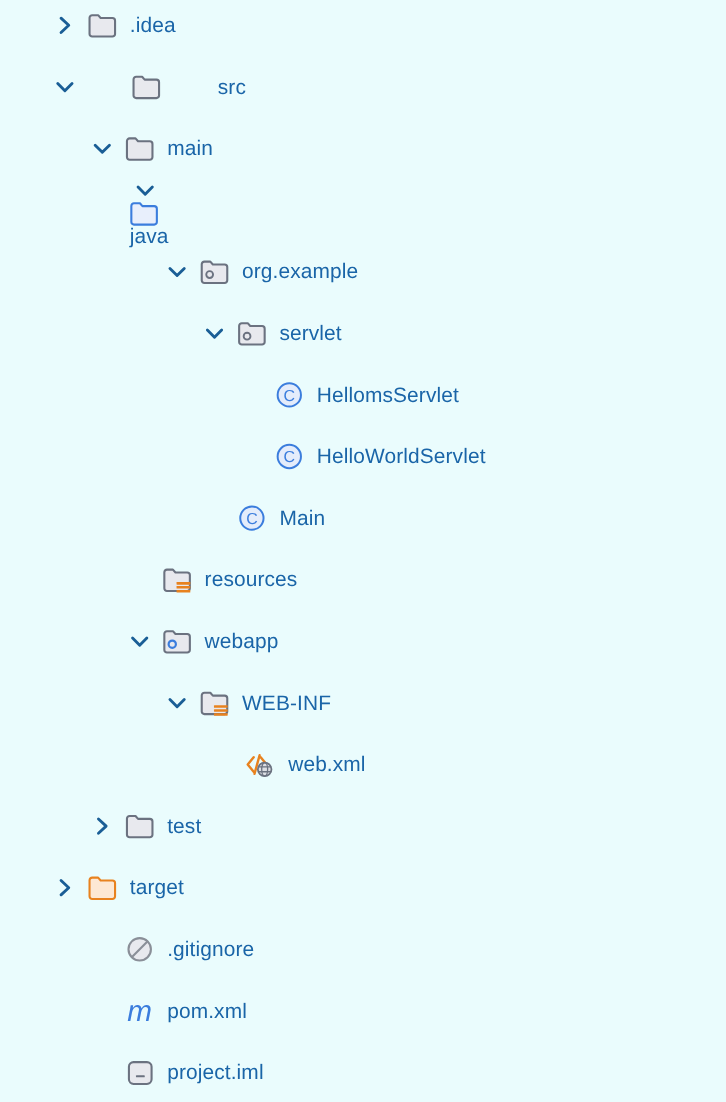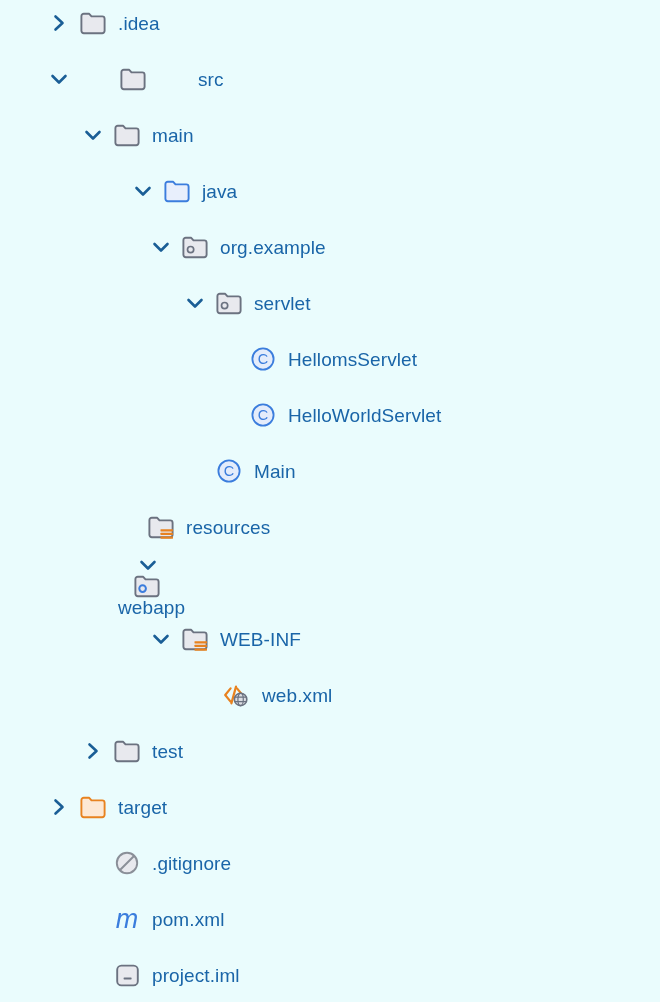--- a/index.html
+++ b/index.html
@@ -99,21 +99,21 @@
           <path d="M3.5 7 L10 13.5 L16.5 7" fill="none" stroke="#1a5e96" stroke-width="2.6" stroke-linecap="round" stroke-linejoin="round"></path>
         </svg>
       </span>
       <span class="icon">
         <svg width="27" height="23" viewBox="0 0 27 23">
           <path d="M1.4 4.2 a2.4 2.4 0 0 1 2.4-2.4 h5.4 l2.3 2.6 h10.7 a2.4 2.4 0 0 1 2.4 2.4 v12.0 a2.4 2.4 0 0 1 -2.4 2.4 h-18.4 a2.4 2.4 0 0 1 -2.4 -2.4 z" fill="#e8e9ee" stroke="#6b7280" stroke-width="1.9" stroke-linejoin="round"></path>
         </svg>
       </span>
       <span class="label">main</span>
     </div>
-    <div class="row" style="top: 163px; left: 126px;">
+    <div class="row" style="top: 163px; left: 110px; flex-direction: column;">
       <span class="twisty">
         <svg width="20" height="20" viewBox="0 0 20 20">
           <path d="M3.5 7 L10 13.5 L16.5 7" fill="none" stroke="#1a5e96" stroke-width="2.6" stroke-linecap="round" stroke-linejoin="round"></path>
         </svg>
       </span>
       <span class="icon">
         <svg width="27" height="23" viewBox="0 0 27 23">
           <path d="M1.4 4.2 a2.4 2.4 0 0 1 2.4-2.4 h5.4 l2.3 2.6 h10.7 a2.4 2.4 0 0 1 2.4 2.4 v12.0 a2.4 2.4 0 0 1 -2.4 2.4 h-18.4 a2.4 2.4 0 0 1 -2.4 -2.4 z" fill="#e8effc" stroke="#3b7ddd" stroke-width="1.9" stroke-linejoin="round"></path>
         </svg>
       </span>
@@ -182,21 +182,21 @@
       <span class="icon">
         <svg width="27" height="23" viewBox="0 0 27 23">
           <path d="M1.4 4.2 a2.4 2.4 0 0 1 2.4-2.4 h5.4 l2.3 2.6 h10.7 a2.4 2.4 0 0 1 2.4 2.4 v12.0 a2.4 2.4 0 0 1 -2.4 2.4 h-18.4 a2.4 2.4 0 0 1 -2.4 -2.4 z" fill="#e8e9ee" stroke="#6b7280" stroke-width="1.9" stroke-linejoin="round"></path>
           <rect x="12.5" y="13.2" width="12.5" height="2.3" rx="0.4" fill="#e8821f"></rect>
           <rect x="12.5" y="16.8" width="12.5" height="2.3" rx="0.4" fill="#e8821f"></rect>
           <rect x="12.5" y="20.4" width="12.5" height="2.3" rx="0.4" fill="#e8821f"></rect>
         </svg>
       </span>
       <span class="label">resources</span>
     </div>
-    <div class="row" style="top: 555px; left: 110px; flex-direction: column;">
+    <div class="row" style="top: 555px; left: 110px;">
       <span class="twisty">
         <svg width="20" height="20" viewBox="0 0 20 20">
           <path d="M3.5 7 L10 13.5 L16.5 7" fill="none" stroke="#1a5e96" stroke-width="2.6" stroke-linecap="round" stroke-linejoin="round"></path>
         </svg>
       </span>
       <span class="icon">
         <svg width="27" height="23" viewBox="0 0 27 23">
           <path d="M1.4 4.2 a2.4 2.4 0 0 1 2.4-2.4 h5.4 l2.3 2.6 h10.7 a2.4 2.4 0 0 1 2.4 2.4 v12.0 a2.4 2.4 0 0 1 -2.4 2.4 h-18.4 a2.4 2.4 0 0 1 -2.4 -2.4 z" fill="#e8e9ee" stroke="#6b7280" stroke-width="1.9" stroke-linejoin="round"></path>
           <circle cx="8.6" cy="13.6" r="3.3" fill="none" stroke="#3b7ddd" stroke-width="2"></circle>
         </svg>

